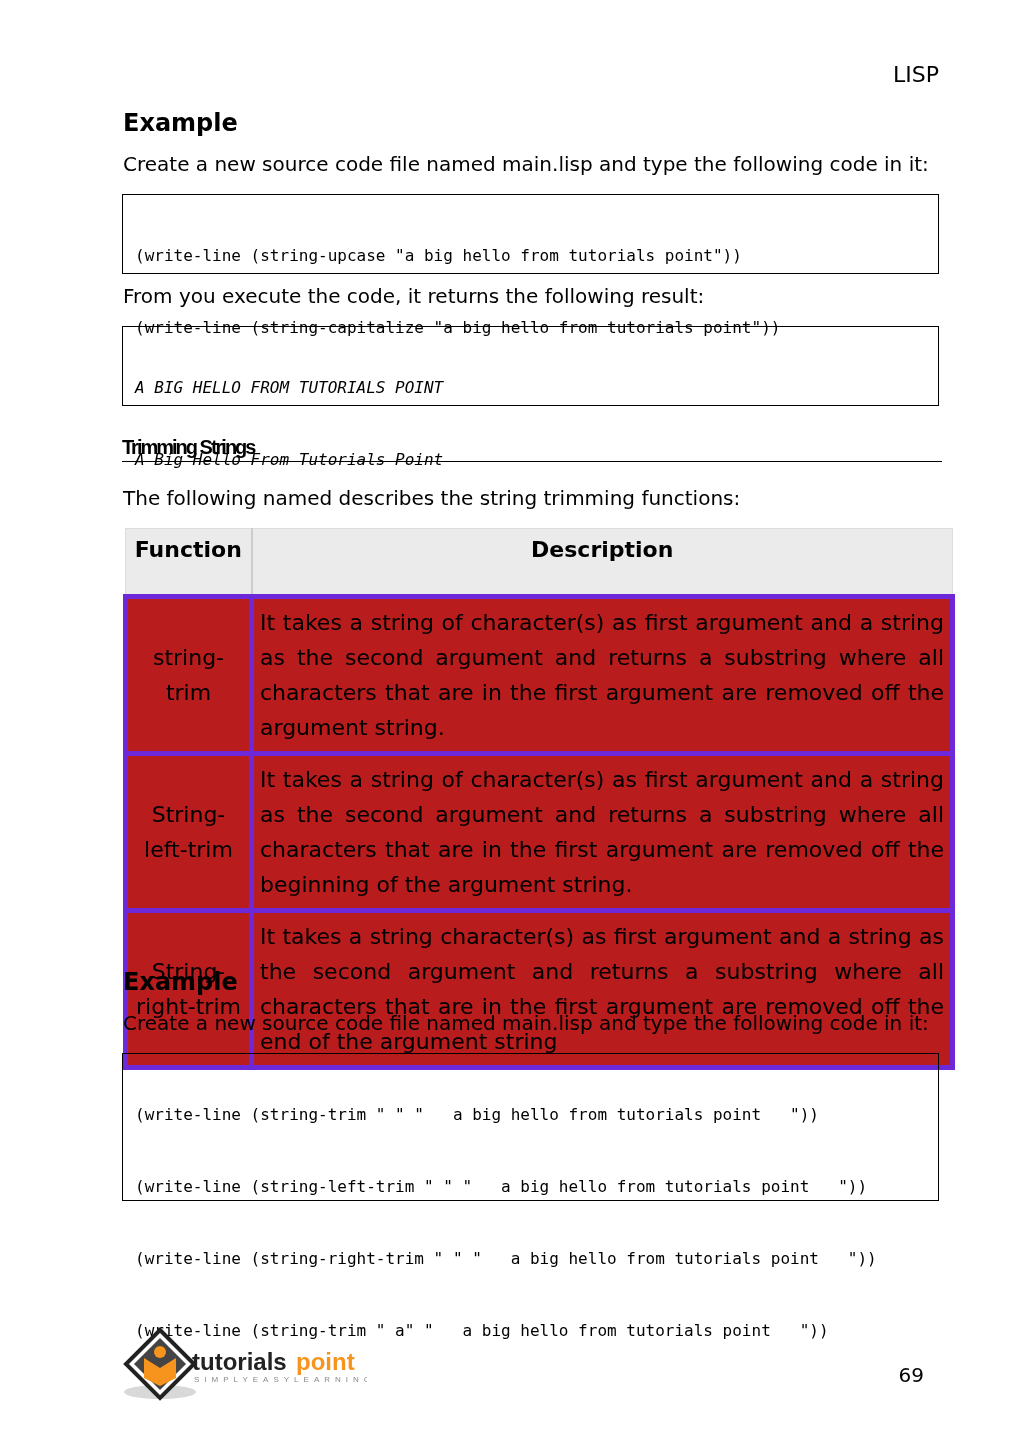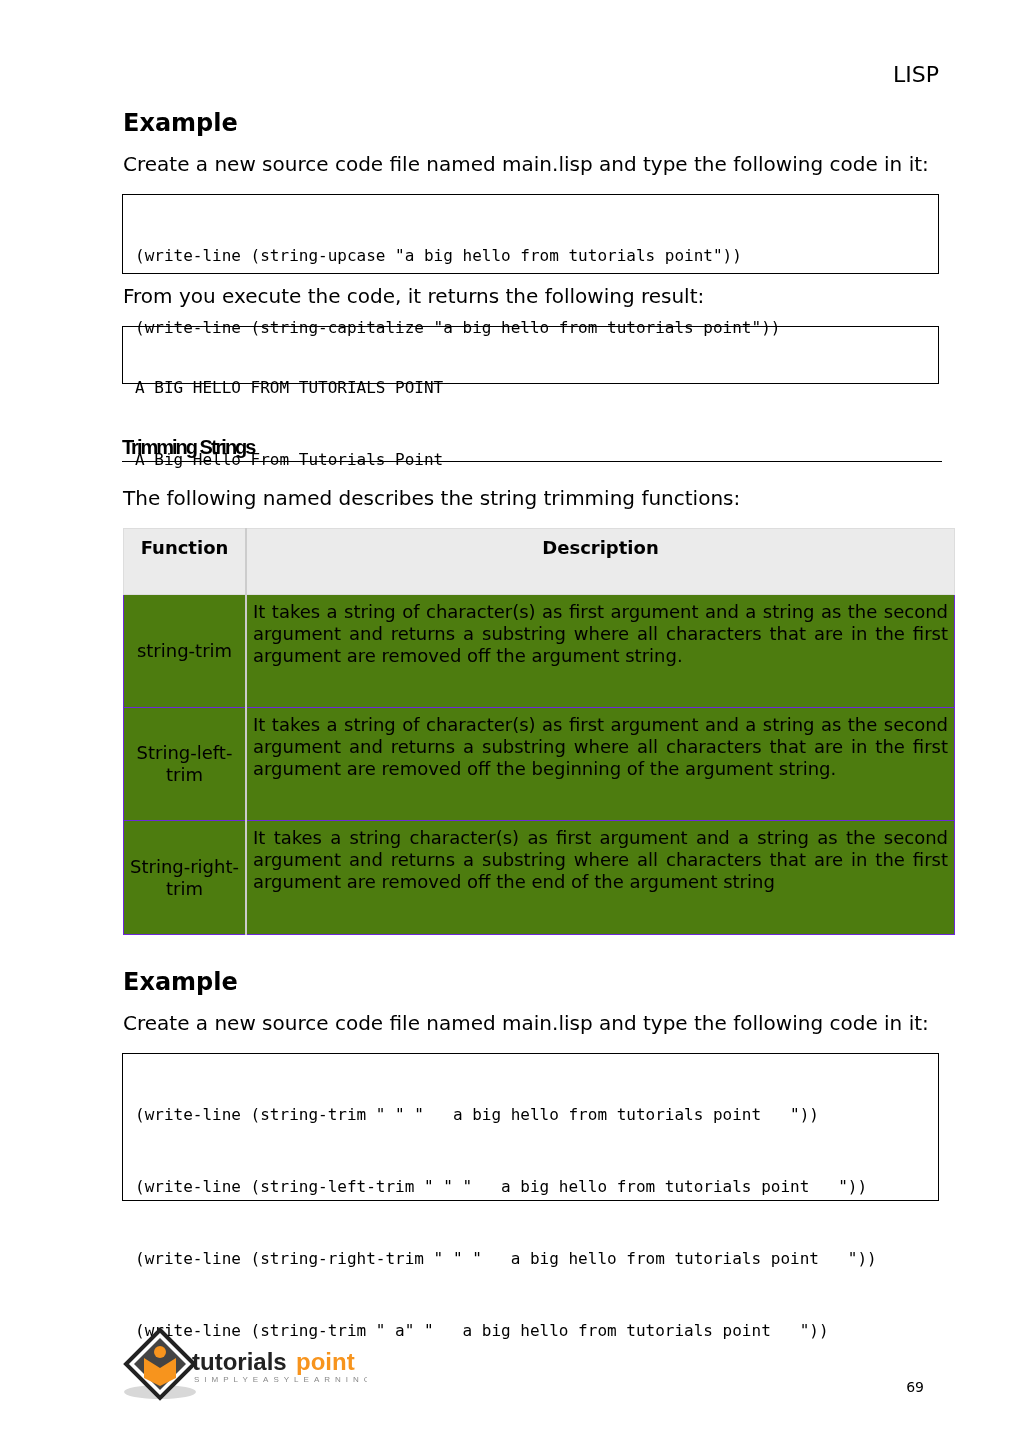--- a/index.html
+++ b/index.html
@@ -3,44 +3,44 @@
   <meta charset="utf-8">
   <style>
     html, body { margin:0; padding:0; background:#fff; }
     body { width:1019px; height:1440px; position:relative; font-family:"DejaVu Sans", sans-serif; color:#000; overflow:hidden; }
     .header-title { position:absolute; top:62px; right:80px; font-size:22px; }
     .h-example { position:absolute; left:123px; font-size:24px; font-weight:bold; }
     .para { position:absolute; left:123px; font-size:20px; }
     .codebox { position:absolute; left:122px; width:817px; border:1px solid #000; box-sizing:border-box; padding:6px 12px; font-family:"DejaVu Sans Mono", monospace; font-size:16px; white-space:pre; }
     .codebox .line { height:34px; line-height:34px; }
     .section-title { position:absolute; left:122px; top:436px; width:820px; font-family:"Liberation Sans", sans-serif; font-weight:bold; font-size:20px; letter-spacing:-2px; border-bottom:1px solid #000; padding-bottom:2px; }
-    table.fn-table { position:absolute; left:123px; top:528px; width:832px; border-collapse:collapse; font-size:18px; }
+    table.fn-table { position:absolute; left:123px; top:528px; width:832px; border-collapse:collapse; font-size:22px; }
     table.fn-table th { background:#ebebeb; height:56px; vertical-align:top; padding-top:8px; font-weight:bold; border:1px solid #ddd; }
-    table.fn-table td { background:#4d7c0f; border:1px solid #6d28d9; padding:6px 6px; line-height:22px; vertical-align:top; text-align:justify; }
+    table.fn-table td { background:#b91c1c; border:5px solid #6d28d9; padding:6px 6px; line-height:35px; vertical-align:top; text-align:justify; }
     table.fn-table td.fname { width:109px; vertical-align:middle; text-align:center; border-right:2px solid #ccc; }
     table.fn-table th.fname-h { border-right:2px solid #ccc; }
     .logo { position:absolute; left:122px; top:1328px; width:245px; height:75px; }
-    .page-num { position:absolute; right:95px; top:1363px; font-size:14px;margin-top:16px; }
+    .page-num { position:absolute; right:95px; top:1363px; font-size:20px; }
   </style>
 </head>
 <body>
 
 <div class="header-title">LISP</div>
 
 <div class="h-example" style="top:109px;">Example</div>
 <div class="para" style="top:152px;">Create a new source code file named main.lisp and type the following code in it:</div>
 
 <div class="codebox" style="top:194px; height:80px;">
   <div class="line">(write-line (string-upcase "a big hello from tutorials point"))</div>
   <div class="line">(write-line (string-capitalize "a big hello from tutorials point"))</div>
 </div>
 
 <div class="para" style="top:284px;">From you execute the code, it returns the following result:</div>
 
-<div class="codebox" style="top:326px; height:58px;">
+<div class="codebox" style="top:326px; height:80px;font-style:italic;">
   <div class="line">A BIG HELLO FROM TUTORIALS POINT</div>
   <div class="line">A Big Hello From Tutorials Point</div>
 </div>
 
 <div class="section-title">Trimming Strings</div>
 <div class="para" style="top:486px;">The following named describes the string trimming functions:</div>
 
 <table class="fn-table">
   <tbody>
       <tr>

